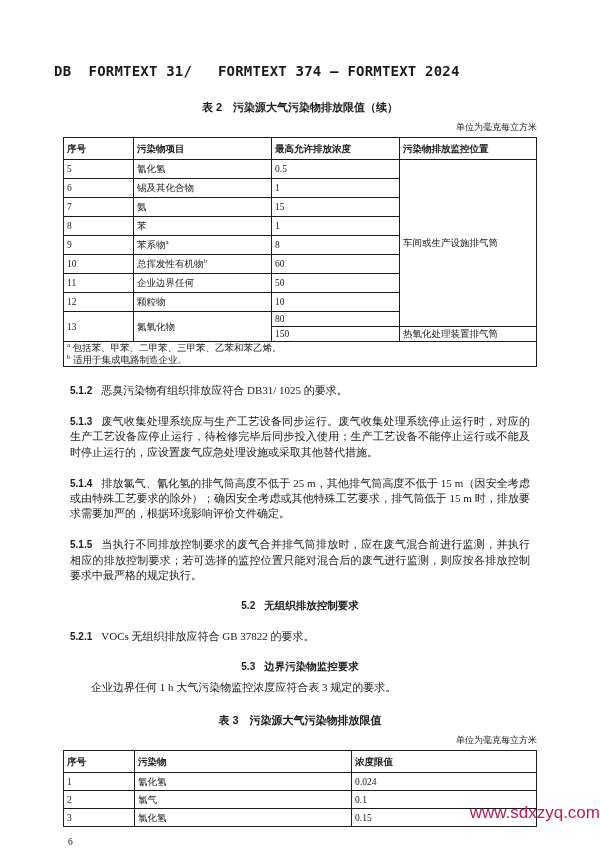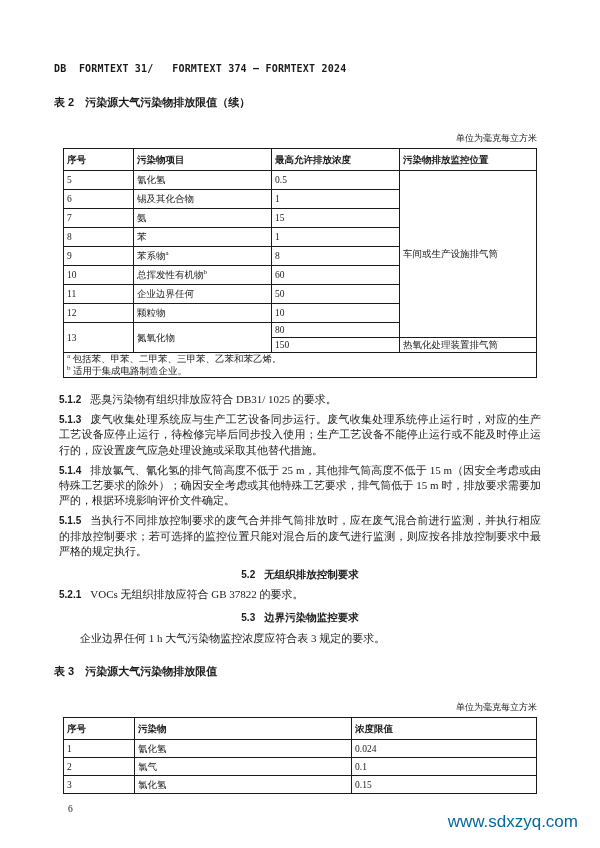--- a/index.html
+++ b/index.html
@@ -3,62 +3,62 @@
 <meta charset="utf-8">
 <style>
   html,body{margin:0;padding:0;background:#ffffff;}
   .page{
     position:relative;width:600px;height:848px;background:#ffffff;overflow:hidden;
     color:#1a1a1a;font-family:"Liberation Serif","DejaVu Serif",serif;
   }
   .content{padding:0 54px;}
   .doc-header{
     margin-top:63px;font-family:"DejaVu Sans Mono","Liberation Mono",monospace;
-    font-weight:bold;font-size:10px;white-space:pre;letter-spacing:.2px;
+    font-weight:bold;font-size:14px;white-space:pre;letter-spacing:.2px;
   }
   .tbl-caption{
-    font-family:"Liberation Sans","DejaVu Sans",sans-serif;
+    text-align:center;font-family:"Liberation Sans","DejaVu Sans",sans-serif;
     font-weight:bold;font-size:11px;margin-top:21px;
   }
   .tbl-caption.t3{margin-top:18px;}
-  .unit-note{text-align:right;font-size:9px;margin-top:22px;padding-right:9px;}
+  .unit-note{text-align:right;font-size:9px;margin-top:6px;padding-right:9px;}
   table.std{
     border-collapse:collapse;table-layout:fixed;width:474px;margin:3px auto 0 auto;
     border:1.6px solid #1a1a1a;
   }
   table.std th,table.std td{
     border:1px solid #1a1a1a;text-align:left;vertical-align:middle;
     font-size:9.5px;line-height:12px;padding:0 3px;font-weight:normal;
   }
   table.std thead th{
     font-family:"Liberation Sans","DejaVu Sans",sans-serif;font-weight:bold;height:21px;
   }
   tr.data{height:19px;}
   tr.sub{height:15px;}
   tr.t3row{height:18px;}
   td.fnote{text-align:left;padding:3px 11px;font-size:8.5px;line-height:14px;}
   sup.mk{font-size:7px;line-height:0;}
   .clauses{margin-top:14px;}
   p.clause{
-    margin:5px;font-size:11px;line-height:15.2px;text-align:justify;
+    margin:16px;font-size:11px;line-height:15.2px;text-align:justify;
     text-justify:inter-ideograph;
   }
   p.clause .num,.sec .num{
     font-family:"Liberation Sans","DejaVu Sans",sans-serif;font-weight:bold;
     font-size:10px;margin-right:9px;
   }
   .sec{
     margin:9px 0 4px 0;font-family:"Liberation Sans","DejaVu Sans",sans-serif;
     font-weight:bold;font-size:10.5px;text-align:center;
   }
   p.indent{text-indent:21px;margin-top:6px;}
   .page-number{margin:10px 0 0 14px;font-size:9.5px;}
   .watermark{
-    position:absolute;top:803px;right:22px;
-    font-family:"Liberation Sans","DejaVu Sans",sans-serif;font-size:17px;color:#0369a1;margin-top:9px;
+    position:absolute;top:803px;right:0;
+    font-family:"Liberation Sans","DejaVu Sans",sans-serif;font-size:17px;color:#be185d;
   }
 </style>
 </head>
 <body>
 
 <div class="page">
   <div class="content">
 
     <div class="doc-header">DB  FORMTEXT 31/   FORMTEXT 374 — FORMTEXT 2024</div>
 

